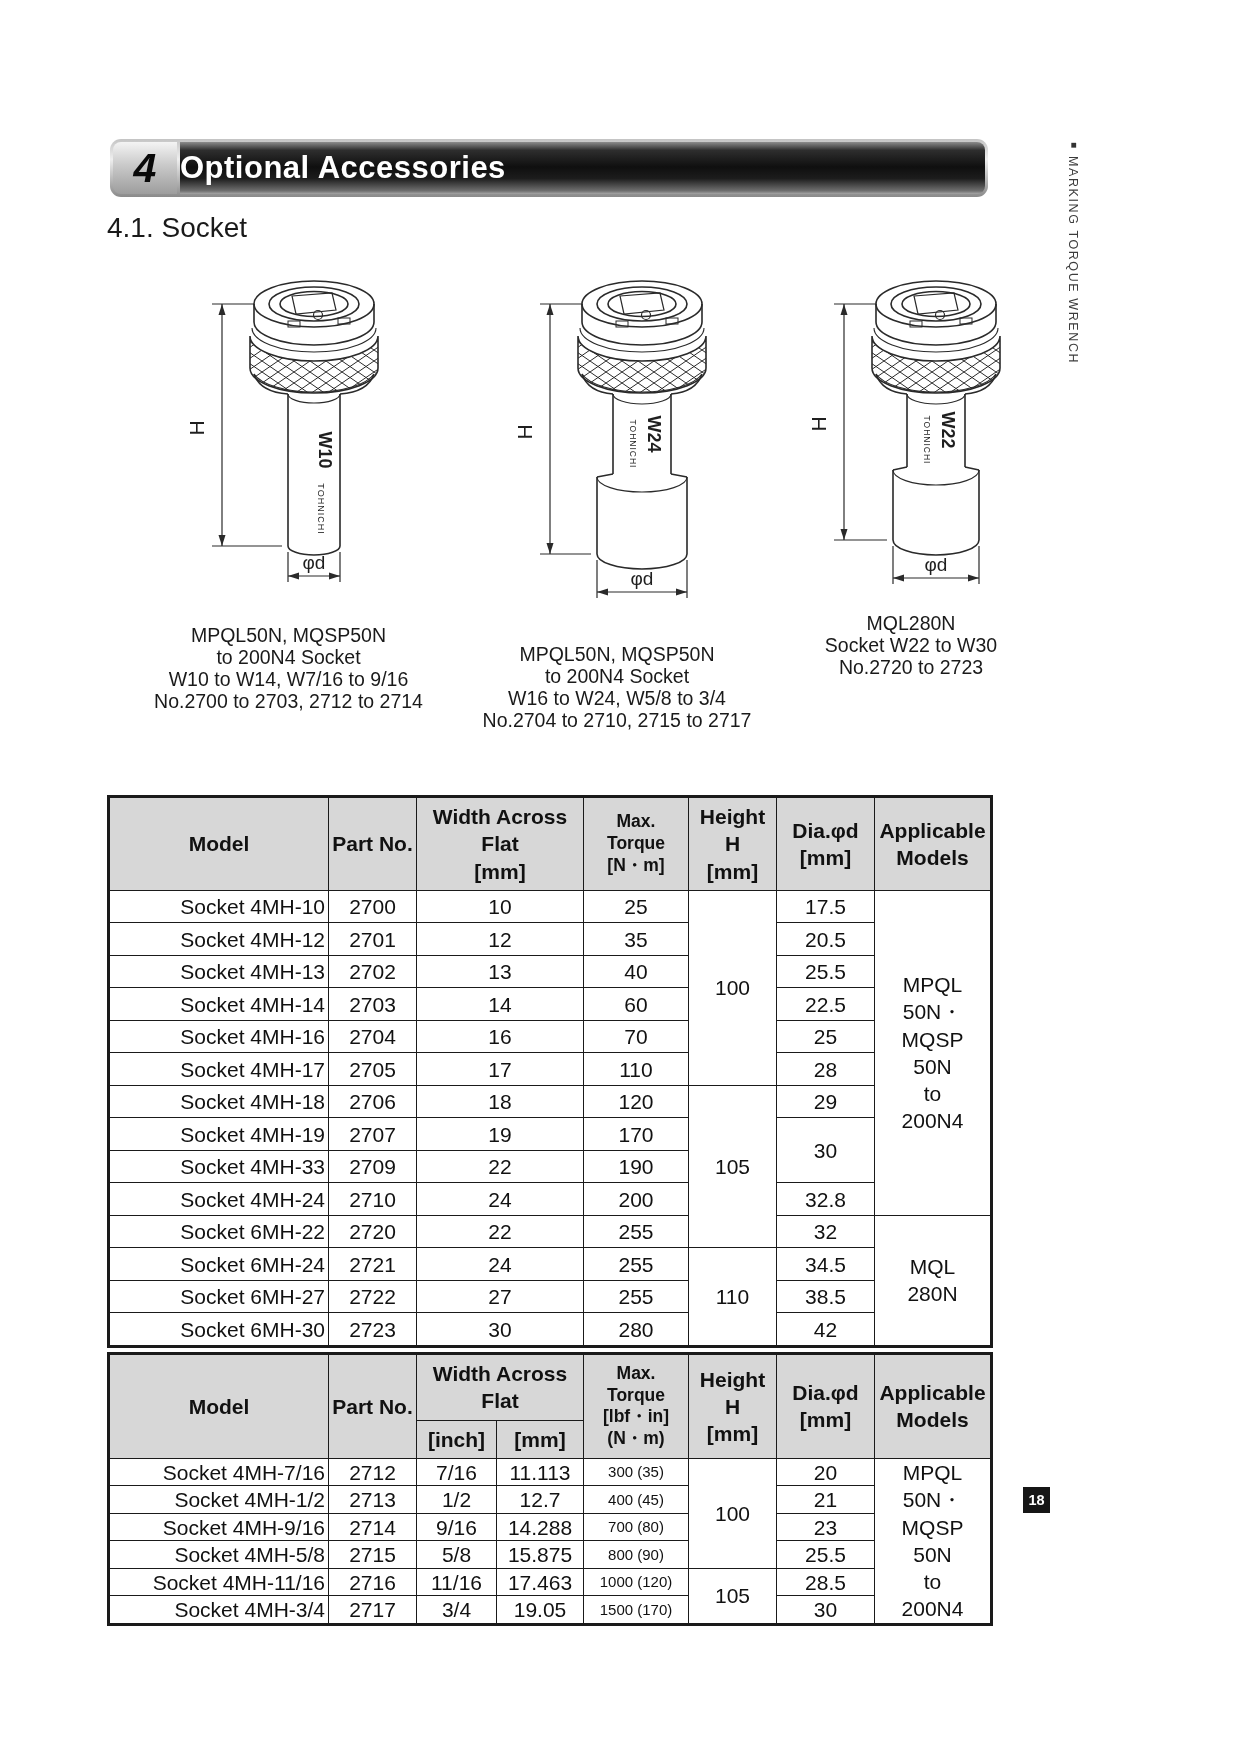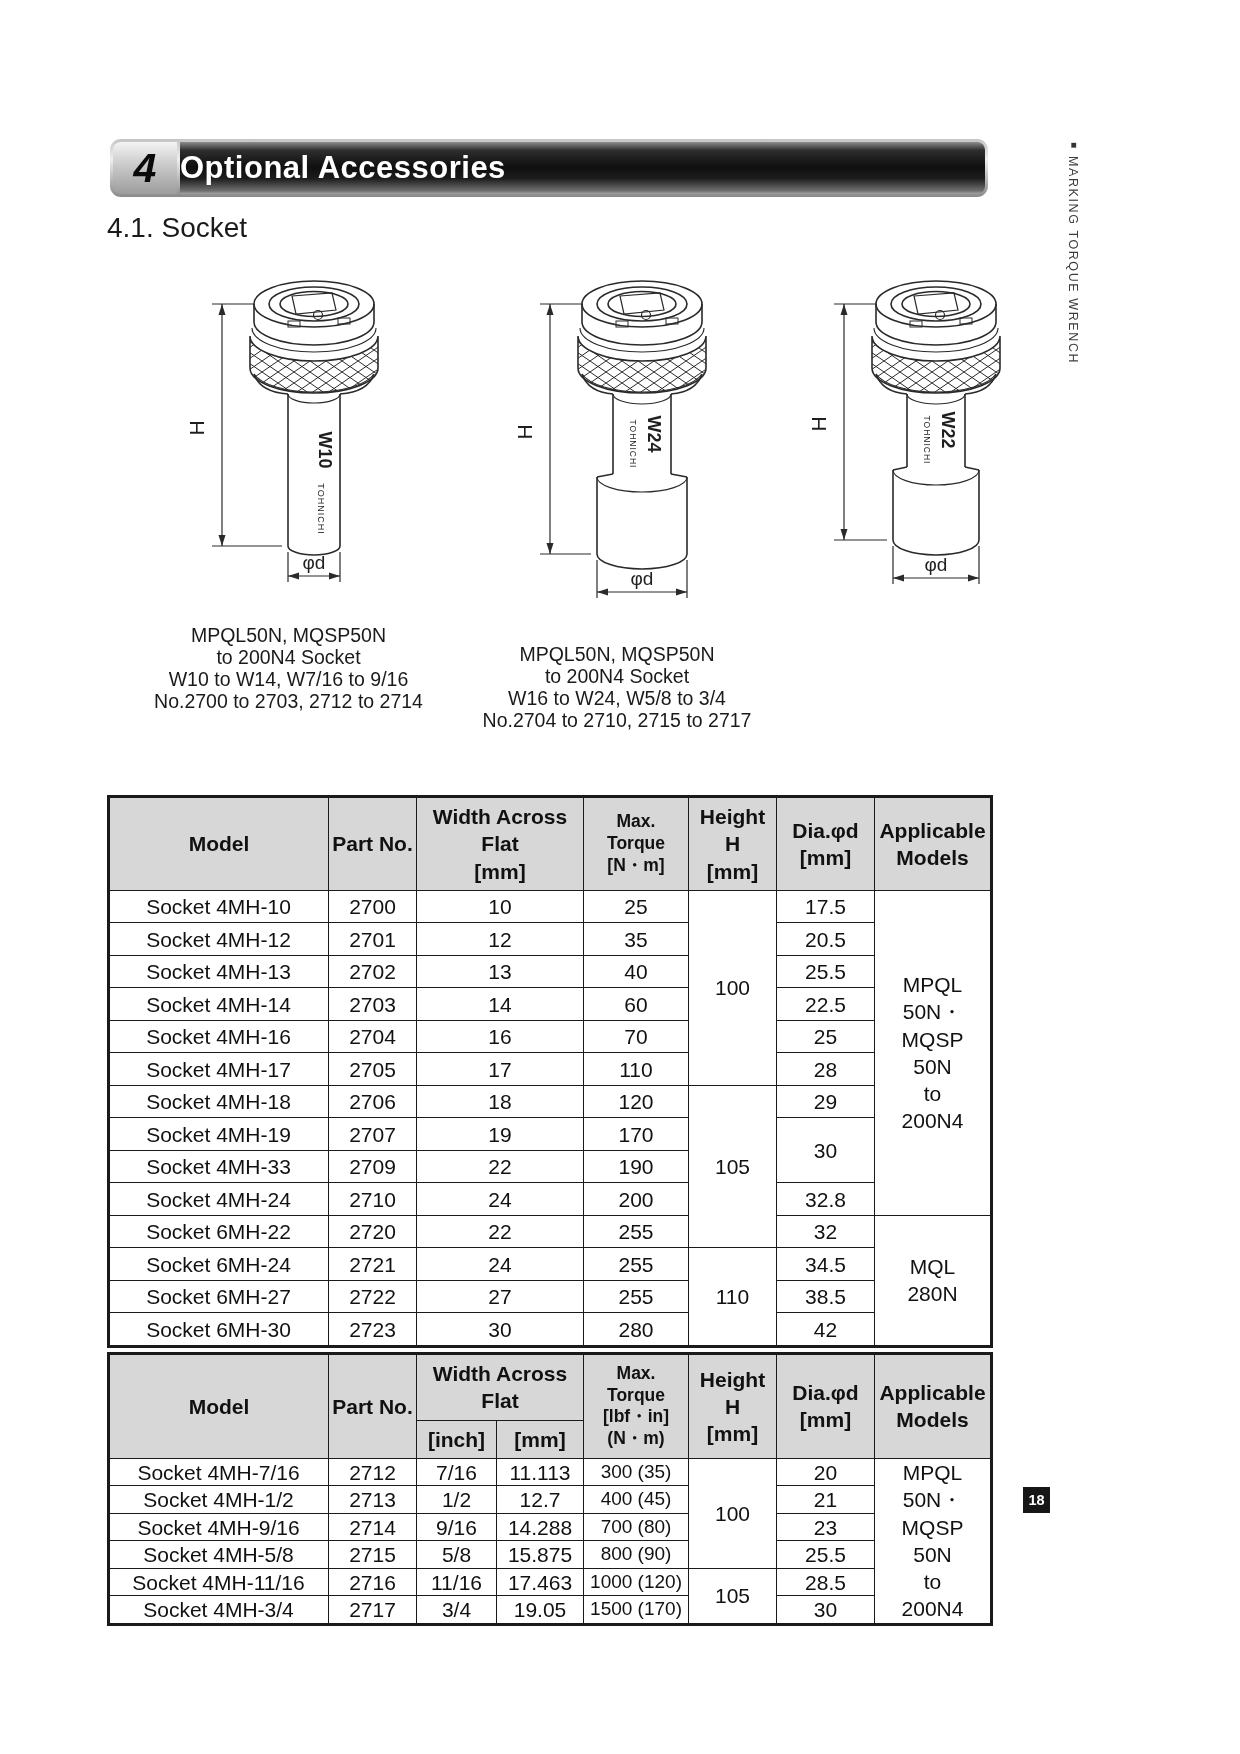--- a/index.html
+++ b/index.html
@@ -51,23 +51,23 @@
     background:#d7d7d7;font-weight:bold;font-size:21px;line-height:1.3;
     padding:5px 2px;text-align:center;vertical-align:middle;
   }
   table.spec th.cond{font-size:17.5px;line-height:1.25;}
   table.spec td{
     font-size:21px;text-align:center;vertical-align:middle;padding:0 3px;
     background:#fff;color:#111;line-height:1.2;
   }
   #t1 td{height:31.5px;}
   #t2 td{height:26.5px;}
-  table.spec td.model{text-align:center;padding-left:2px;}
+  table.spec td.model{text-align:right;padding-left:2px;}
   table.spec td.app{line-height:1.3;}
-  table.spec td.mt{font-size:19px;}
+  table.spec td.mt{font-size:15px;}
   
   .sidetab{
     position:absolute;left:1066px;top:139px;
     writing-mode:vertical-rl;font-size:12.5px;letter-spacing:1.6px;color:#3c3c3c;
   }
   .sidetab .sq{font-size:10px;letter-spacing:0;margin-bottom:6px;color:#333;}
   .pgnum{
     position:absolute;left:1023px;top:1487px;width:27px;height:26px;
     background:#161616;color:#fff;font-size:14.5px;font-weight:bold;
     display:flex;align-items:center;justify-content:center;
@@ -236,20 +236,25 @@
         <text transform="rotate(-90 62 162)" x="62" y="162" text-anchor="middle" font-size="21">H</text>
       </g>
       <g class="dim">
         <path d="M129,284 V322 M215,284 V322"></path>
         <line x1="129" y1="316" x2="215" y2="316"></line>
         <polygon points="129,316 140,312.5 140,319.5"></polygon>
         <polygon points="215,316 204,312.5 204,319.5"></polygon>
         <text x="172" y="309" text-anchor="middle" font-size="19">φd</text>
       </g>
     </svg>
+    <figcaption class="caption">
+      <div>MQL280N</div>
+      <div>Socket W22 to W30</div>
+      <div>No.2720 to 2723</div>
+    </figcaption>
   </figure>
 </div>
 
 <table id="t1" class="spec">
   <colgroup>
       <col style="width: 220px;">
       <col style="width: 88px;">
       <col style="width: 167px;">
       <col style="width: 105px;">
       <col style="width: 88px;">

